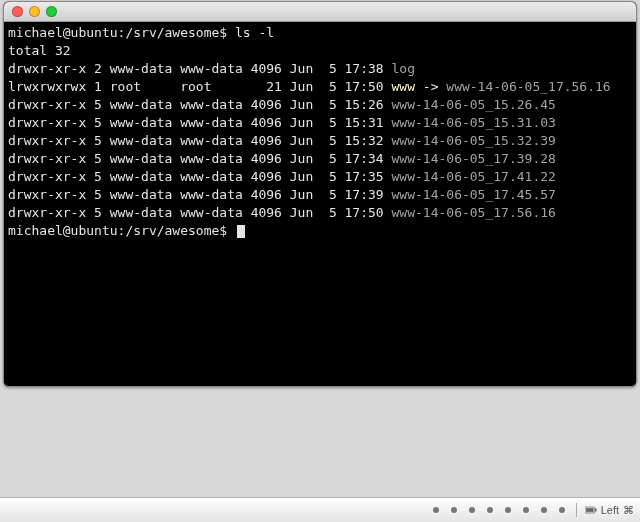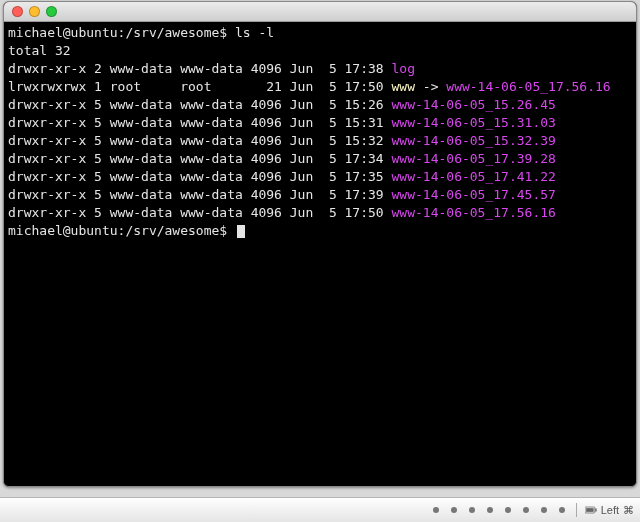--- a/index.html
+++ b/index.html
@@ -8,21 +8,21 @@
       height: 522px;
       background: #d8d8d8;
       font-family: Menlo, Monaco, Consolas, monospace;
       overflow: hidden;
     }
     .window {
       position: absolute;
       top: 1px;
       left: 3px;
       width: 634px;
-      height: 486px;
+      height: 386px;
       border-radius: 6px;
       overflow: hidden;
       box-shadow: 0 1px 3px rgba(0,0,0,0.4);
       background: #000;
       border: 1px solid #888;
     }
     .titlebar {
       height: 20px;
       background: linear-gradient(#ebebeb, #cfcfcf);
       display: flex;
@@ -47,21 +47,21 @@
       font-size: 13px;
       line-height: 18px;
       padding: 2px 4px;
       white-space: pre;
       font-family: Menlo, Monaco, Consolas, monospace;
       overflow: hidden;
     }
     .line { display: block; white-space: pre; }
     .prompt { color: #e5e5e5; }
     .cmd { color: #e5e5e5; }
-    .dir { color: #d946ef; text-align: center; }
+    .dir { color: #a3a3a3; text-align: center; }
     .lnk { color: #fef9c3; }
     .arrow { color: #e5e5e5; }
     .cursor {
       display: inline-block;
       width: 8px; height: 13px;
       background: #e5e5e5;
       vertical-align: text-bottom;
       margin-left: 2px;
     }
     .statusbar {

